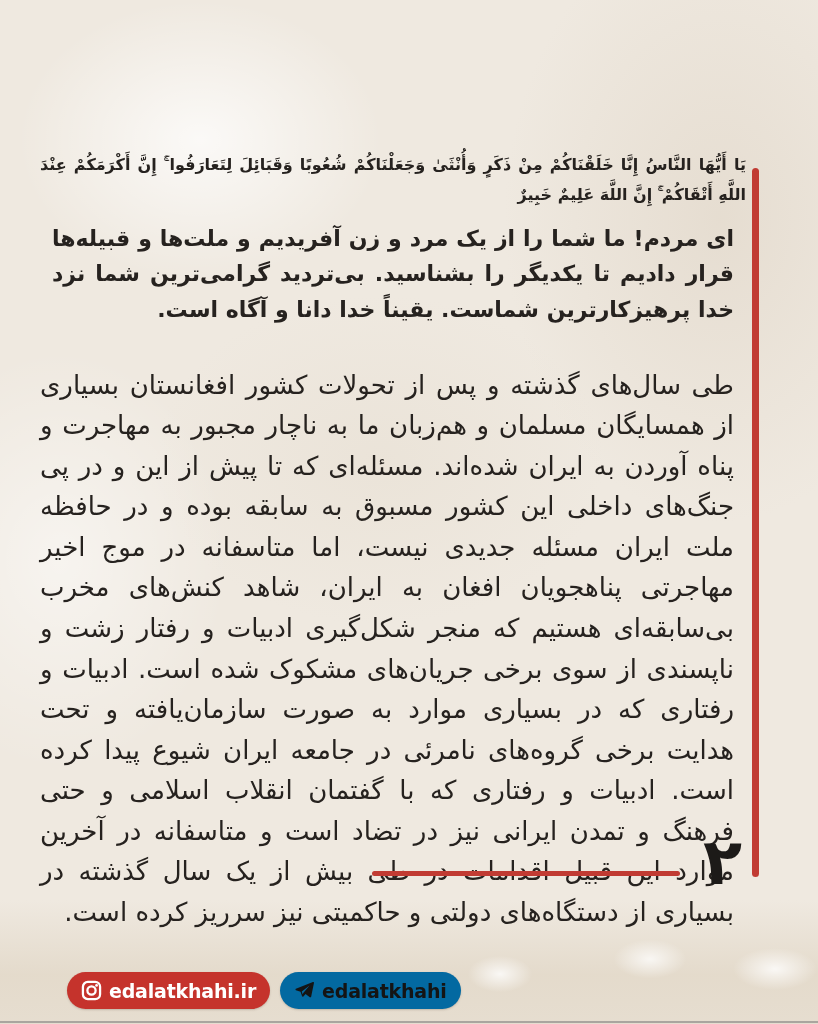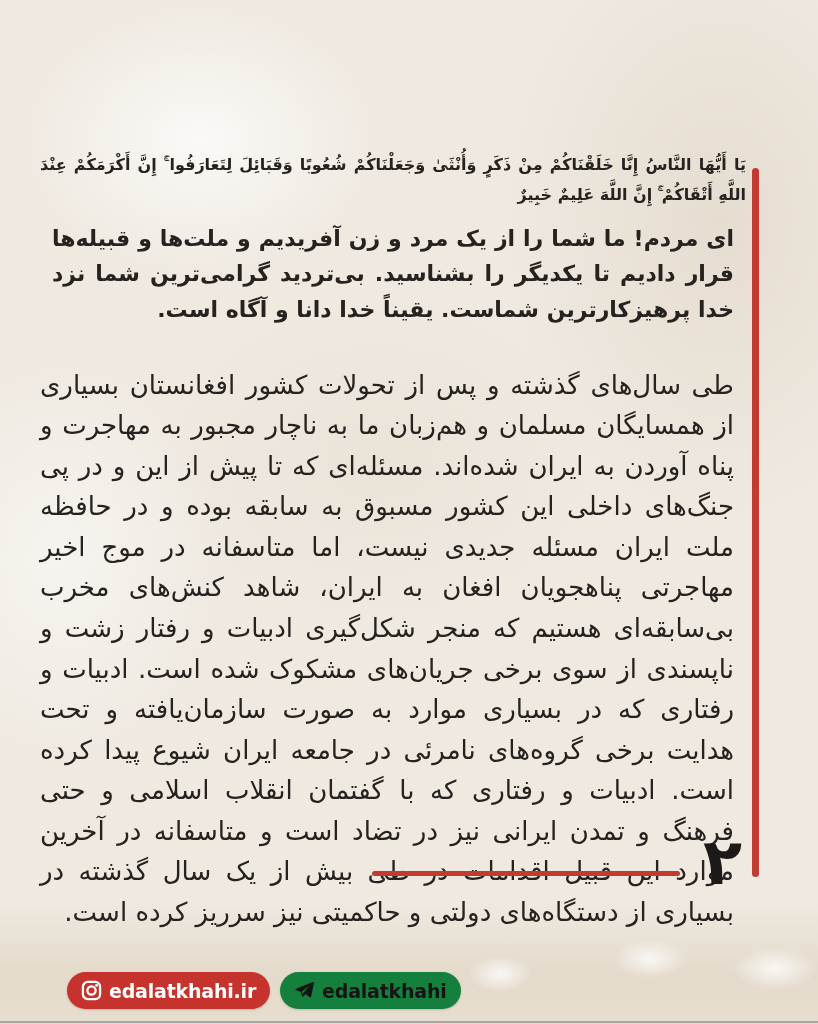--- a/index.html
+++ b/index.html
@@ -84,21 +84,21 @@
     direction:ltr;
     margin-top:36px;
   }
   .badge{
     height:37px;display:flex;align-items:center;gap:7px;
     padding:0 14px;border-radius:19px;
     font-weight:700;font-size:19px;letter-spacing:-0.2px;
     box-shadow:0 1px 2px rgba(90,70,55,.25);
   }
   .badge-ig{background:#c5332c;color:#ffffff;}
-  .badge-tg{background:#15803d;color:#141414;}
+  .badge-tg{background:#0369a1;color:#141414;}
   .badge svg{display:block;}
 </style>
 </head>
 <body>
 
 <div class="page">
 
   <div class="watermark"></div>
   <div class="watermark-spots"></div>
 

